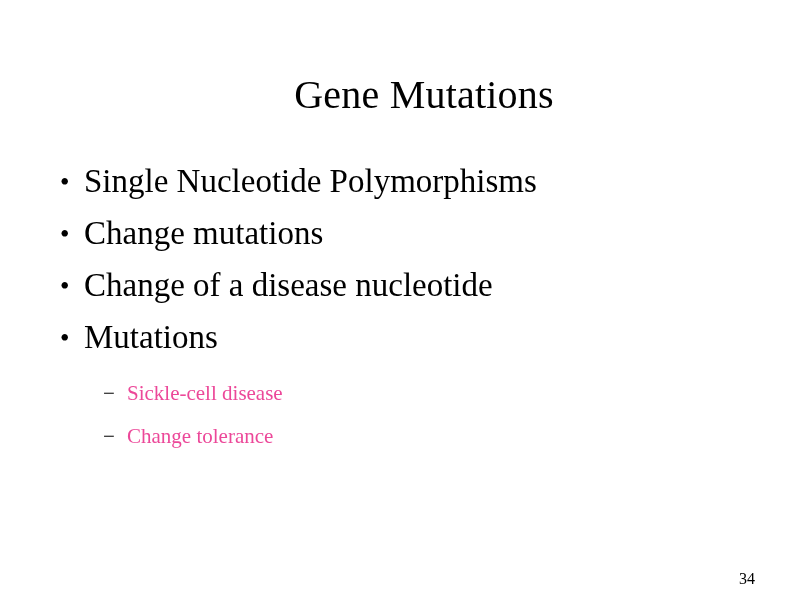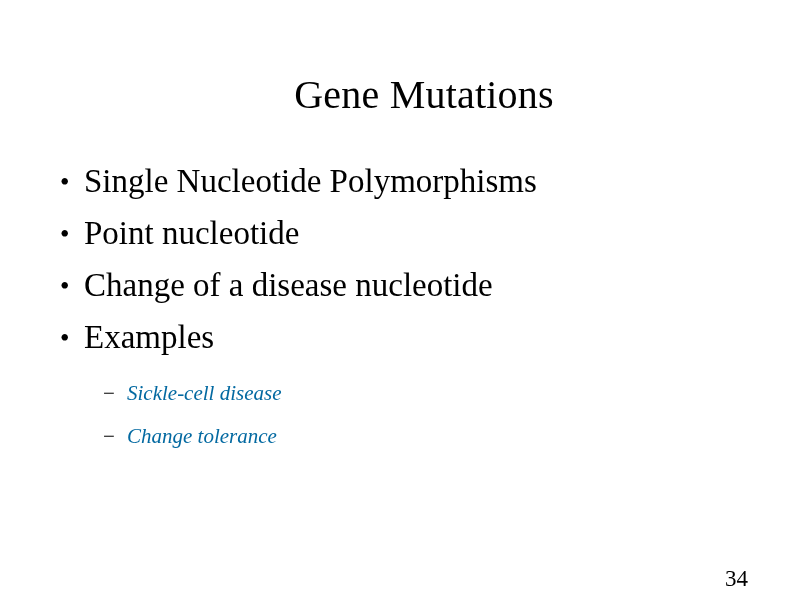--- a/index.html
+++ b/index.html
@@ -92,62 +92,61 @@
     font-size: 21px;
     line-height: 24px;
     width: 24px;
     text-align: left;
     color: #000000;
   }
   .sub-text {
     flex: 1 1 auto;
     font-size: 21px;
     line-height: 24px;
-    color: #0369a1;
+    color: #ec4899;
     white-space: nowrap;
-    font-style: italic;
   }
 
   
   .page-number {
     position: absolute;
-    right: 52px;
+    right: 45px;
     bottom: 9px;
-    font-size: 23px;
+    font-size: 16px;
     line-height: 24px;
     color: #000000;
   }
 </style>
 </head>
 <body>
 
 <div class="slide">
 
   <h1 class="slide-title">Gene Mutations</h1>
 
   <div class="body-list">
 
     <div class="bullet-row">
       <span class="bullet-marker">•</span>
       <span class="bullet-text">Single Nucleotide Polymorphisms</span>
     </div>
 
     <div class="bullet-row">
       <span class="bullet-marker">•</span>
-      <span class="bullet-text">Point nucleotide</span>
+      <span class="bullet-text">Change mutations</span>
     </div>
 
     <div class="bullet-row">
       <span class="bullet-marker">•</span>
       <span class="bullet-text">Change of a disease nucleotide</span>
     </div>
 
     <div class="bullet-row">
       <span class="bullet-marker">•</span>
-      <span class="bullet-text">Examples</span>
+      <span class="bullet-text">Mutations</span>
     </div>
 
     <div class="sub-list">
       <div class="sub-row">
         <span class="sub-marker">−</span>
         <span class="sub-text">Sickle-cell disease</span>
       </div>
       <div class="sub-row">
         <span class="sub-marker">−</span>
         <span class="sub-text">Change tolerance</span>

